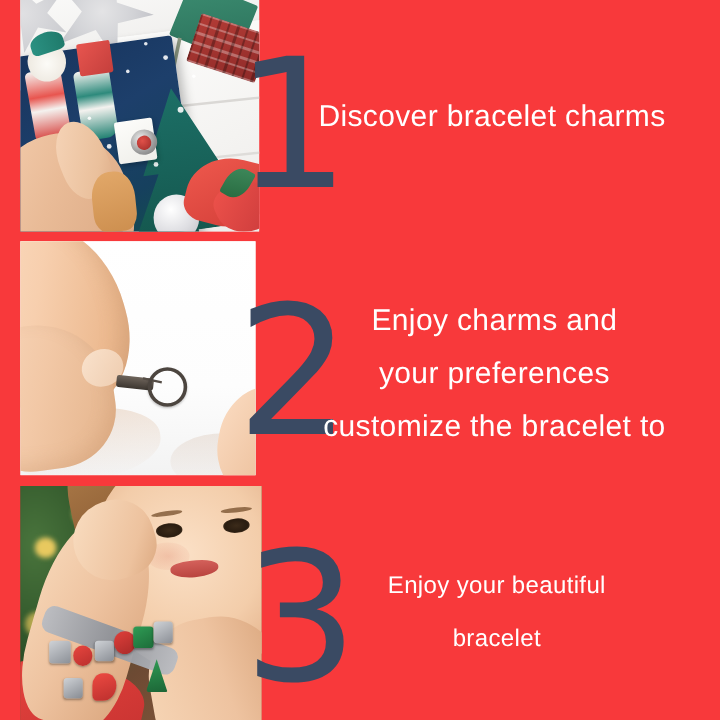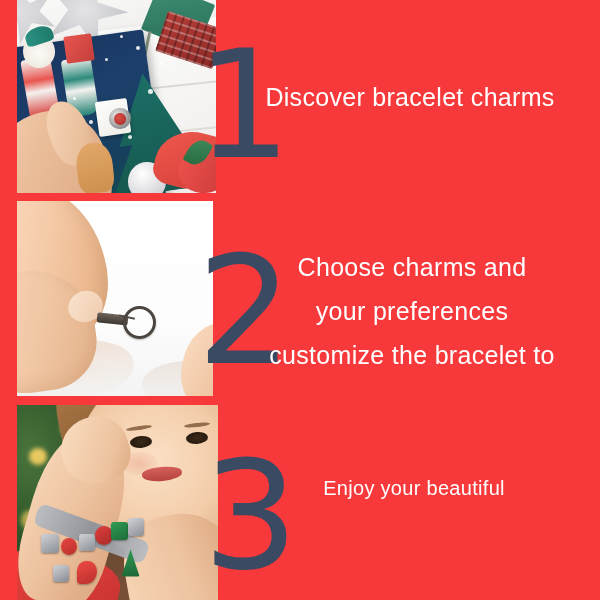--- a/index.html
+++ b/index.html
@@ -259,21 +259,21 @@
     <div class="layer p2-bar"></div>
     <div class="layer p2-wire"></div>
     <div class="layer p2-ring"></div>
     <div class="layer p2-blur"></div>
     <div class="layer p2-thumb2"></div>
   </div>
 
   <div class="numeral" id="numeral-2">2</div>
 
   <div class="caption" id="caption-2">
-    <span class="ln">Choose charms and</span>
+    <span class="ln">Enjoy charms and</span>
     <span class="ln">your preferences</span>
     <span class="ln">customize the bracelet to</span>
   </div>
 
   <div class="photo" id="photo-3">
     <div class="layer p3-bg"></div>
     <div class="layer p3-tree"></div>
     <div class="p3-bokeh" style="left:22%;top:6%;width:11%;height:11%;background:#f4d97a;"></div>
     <div class="p3-bokeh" style="left:6%;top:22%;width:9%;height:9%;background:#e8c95f;"></div>
     <div class="p3-bokeh" style="left:30%;top:44%;width:8%;height:8%;background:#f0d470;opacity:.8;"></div>
@@ -301,15 +301,16 @@
     <div class="charm" style="left:55%;top:58%;width:8%;height:9%;background:linear-gradient(150deg,#cfd2d6,#8b8f96);"></div>
     <div class="charm" style="left:30%;top:80%;width:10%;height:12%;background:linear-gradient(160deg,#ee4a42,#bb2f2d);border-radius:46% 46% 60% 20%;"></div>
     <div class="charm" style="left:52%;top:74%;width:9%;height:14%;background:linear-gradient(170deg,#2f9c55,#1c6536);clip-path:polygon(50% 0%,100% 100%,0% 100%);box-shadow:none;"></div>
     <div class="charm" style="left:18%;top:82%;width:8%;height:9%;background:linear-gradient(150deg,#cfd2d6,#878b92);"></div>
   </div>
 
   <div class="numeral" id="numeral-3">3</div>
 
   <div class="caption" id="caption-3">
     <span class="ln">Enjoy your beautiful</span>
+    <span class="ln">bracelet</span>
   </div>
 
 </div>
 
 </body></html>

